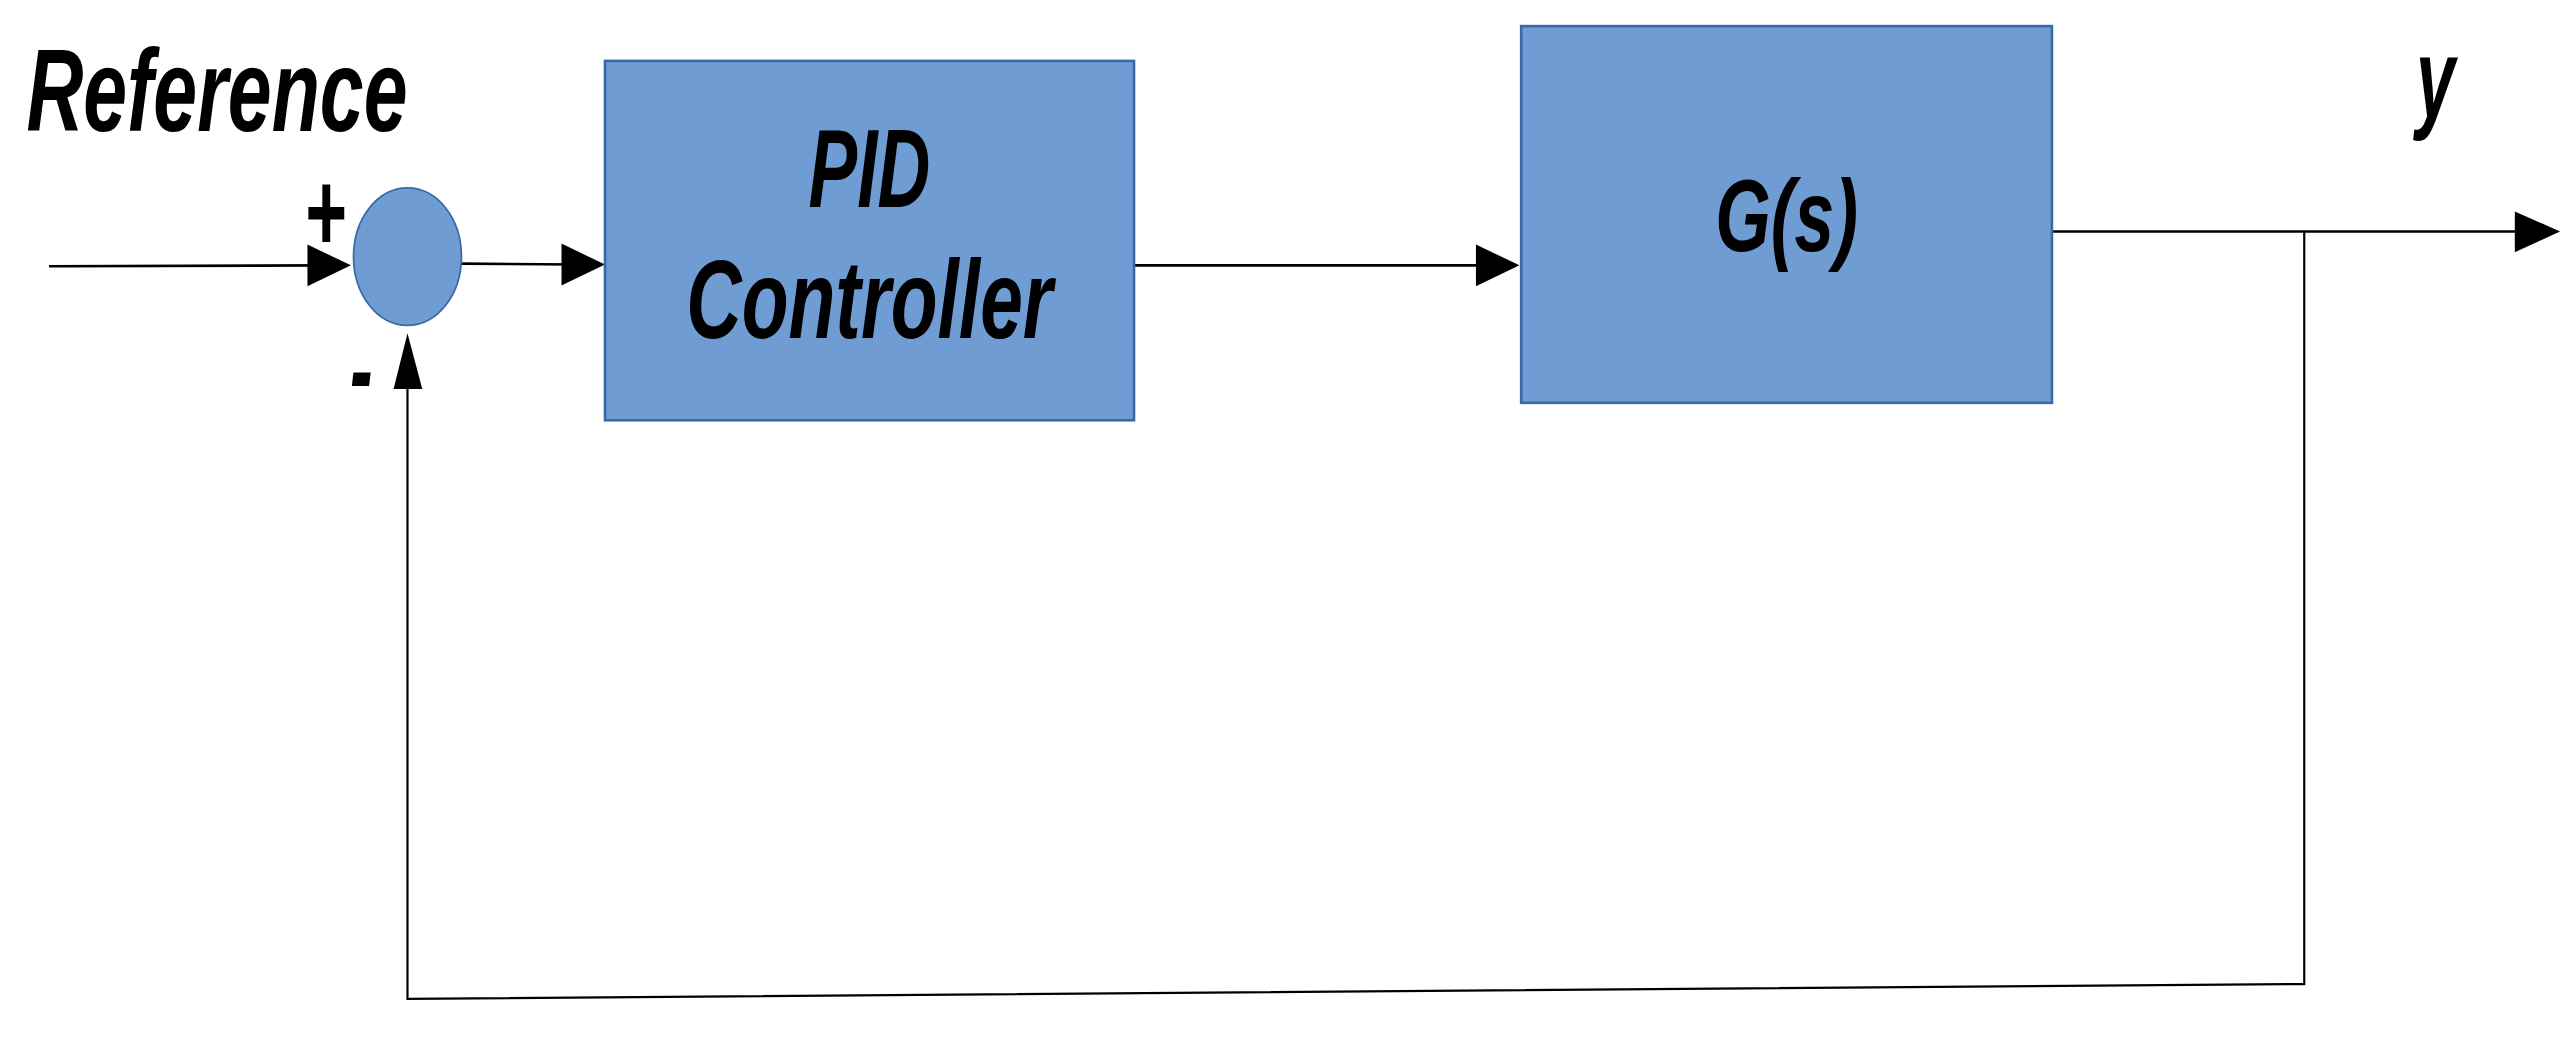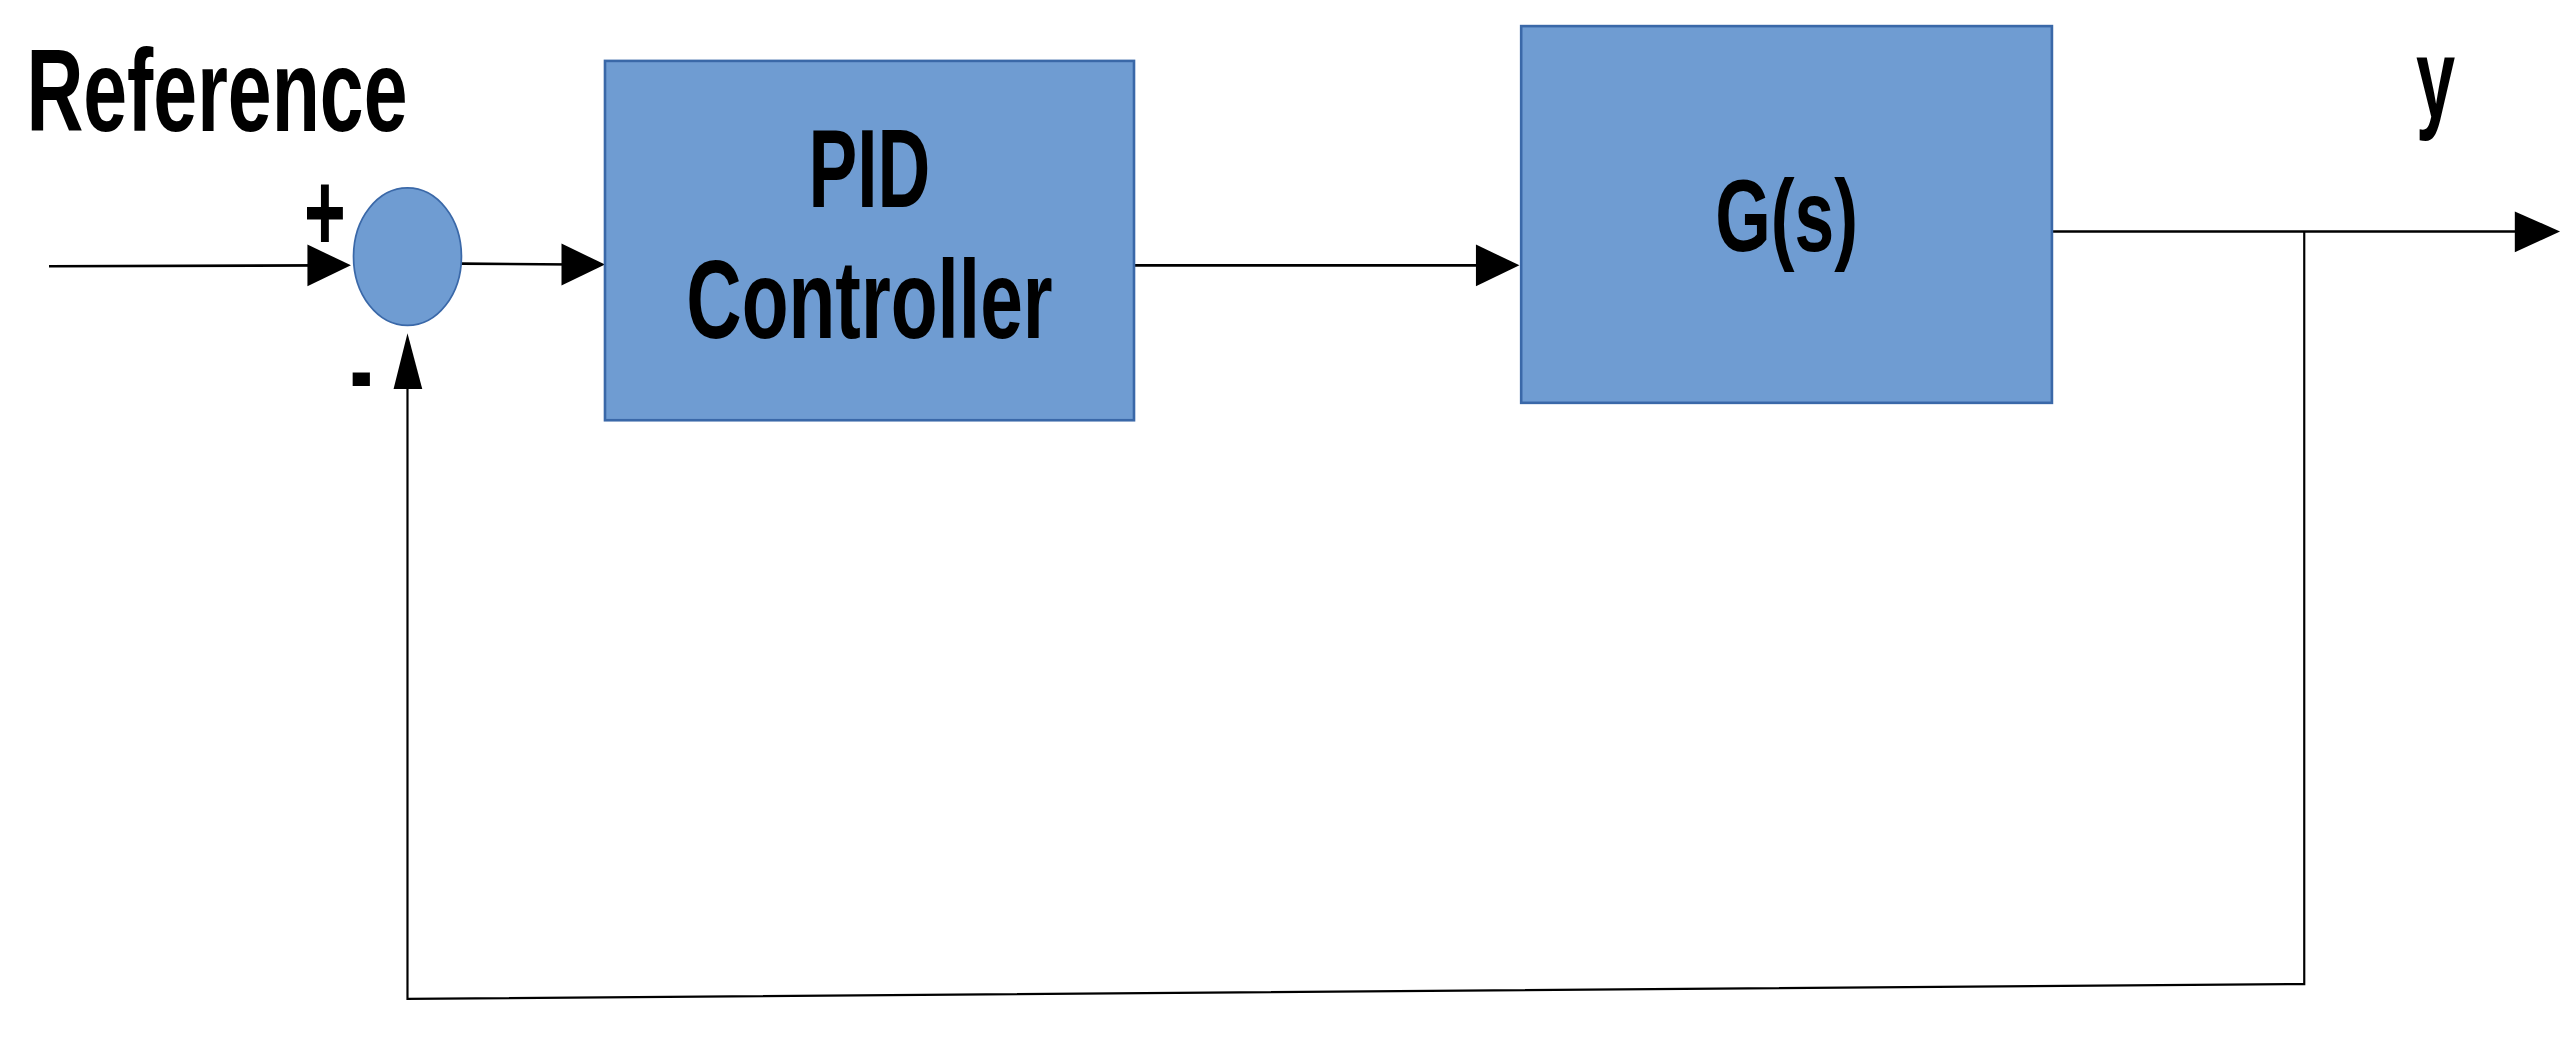--- a/index.html
+++ b/index.html
@@ -1,16 +1,16 @@
 <!DOCTYPE html>
 <html style="font-size:14px"><head>
 <meta charset="utf-8">
 <style>
   html, body { margin: 0; padding: 0; background: #ffffff; }
-  .stage { width: 2576px; height: 1038px; position: relative; background: #ffffff; }
+  .stage { width: 2576px; height: 1038px; position: relative; background: #ffffff; font-style: italic; }
   svg { display: block; }
   .dg-text {
     font-family: "Liberation Sans", "DejaVu Sans", sans-serif;
     font-weight: bold;
     fill: #000000;
   }
   .shape  { fill: #6F9CD2; stroke: #3A68A8; }
   .wire   { stroke: #000000; fill: none; }
   .arrow  { fill: #000000; stroke: none; }
 </style>

